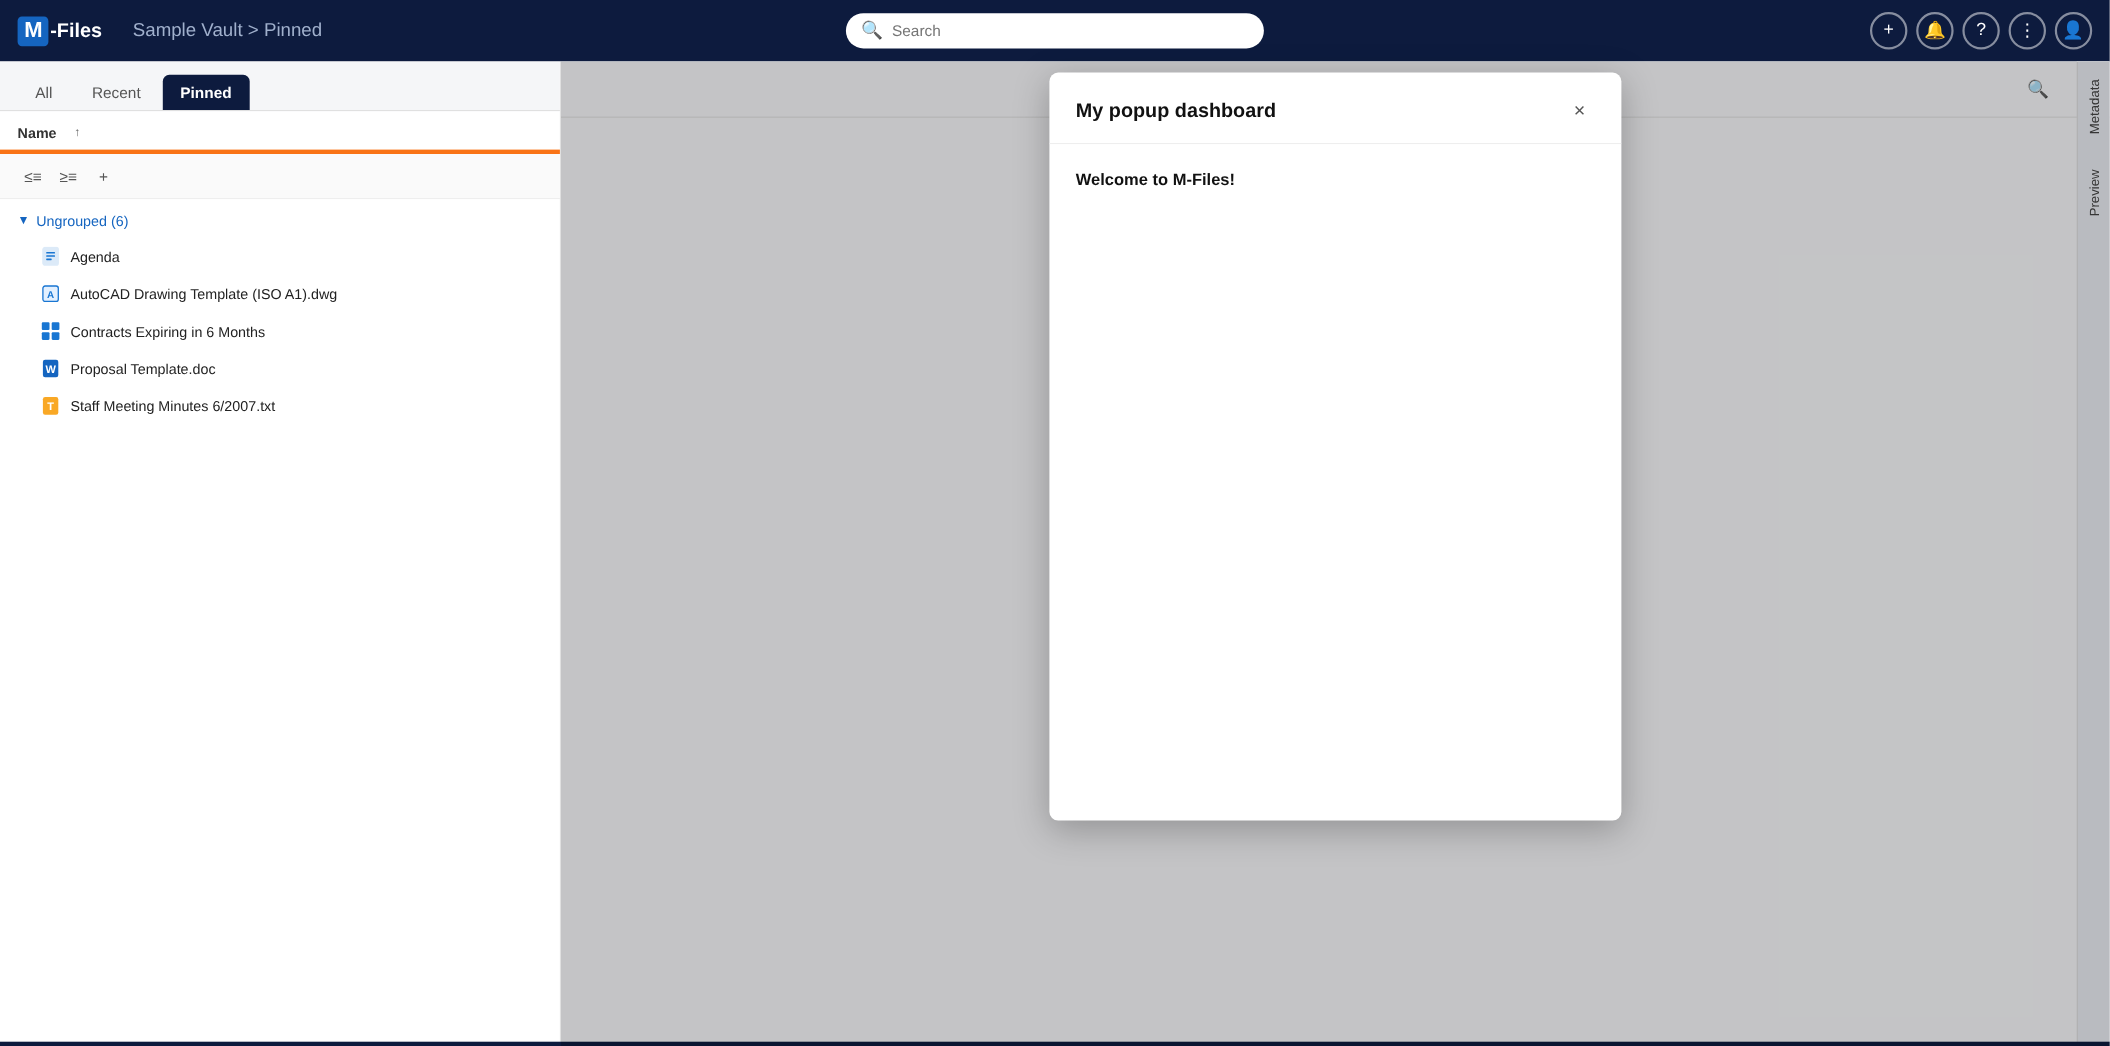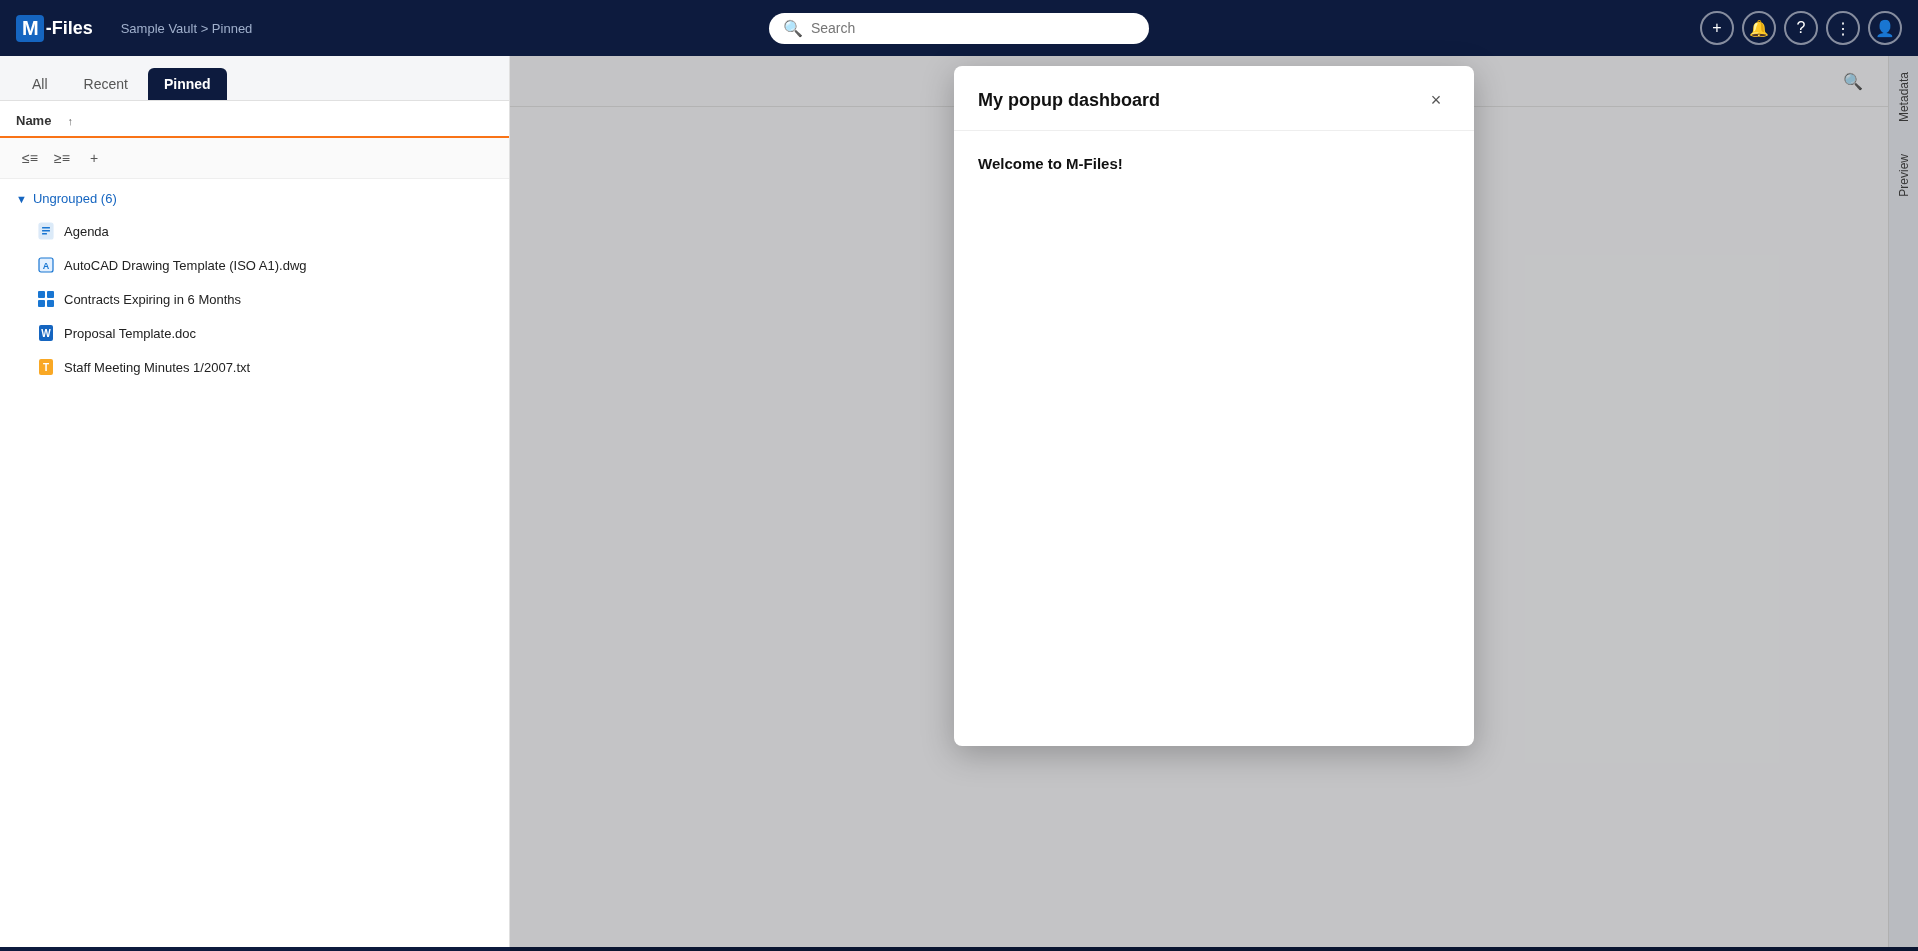--- a/index.html
+++ b/index.html
@@ -29,21 +29,21 @@
       border-radius: 4px;
       letter-spacing: -1px;
     }
     .logo-files {
       color: #fff;
       font-size: 18px;
       font-weight: 600;
     }
     .breadcrumb {
       color: #a0b0cc;
-      font-size: 13px;
+      font-size: 17px;
       margin-right: auto;
     }
     .search-bar {
       display: flex;
       align-items: center;
       background: #fff;
       border-radius: 20px;
       padding: 6px 14px;
       width: 380px;
       gap: 8px;
@@ -129,21 +129,21 @@
 
     
     .name-header {
       display: flex;
       align-items: center;
       padding: 12px 16px 8px;
       font-size: 13px;
       color: #333;
       font-weight: 600;
       gap: 16px;
-      border-bottom: 2px solid #f97316;
+      border-bottom: 4px solid #f97316;
     }
     .sort-arrow { font-size: 11px; color: #666; }
 
     
     .list-toolbar {
       display: flex;
       align-items: center;
       padding: 6px 16px;
       gap: 4px;
       border-bottom: 1px solid #eee;
@@ -421,21 +421,21 @@
           <span>Proposal Template.doc</span>
         </div>
 
         <div class="file-item">
           <span class="file-icon icon-txt">
             <svg width="18" height="18" viewBox="0 0 18 18" fill="none">
               <rect x="2" y="1" width="14" height="16" rx="2" fill="#f9a825"></rect>
               <text x="9" y="13" text-anchor="middle" font-size="10" font-weight="bold" fill="#fff">T</text>
             </svg>
           </span>
-          <span>Staff Meeting Minutes 1/2007.txt</span>
+          <span>Staff Meeting Minutes 6/2007.txt</span>
         </div>
       </div>
     </div>
   </div>
 
   <div class="right-panel">
 
     <div class="right-search">
       <span class="right-search-icon">🔍</span>
     </div>

